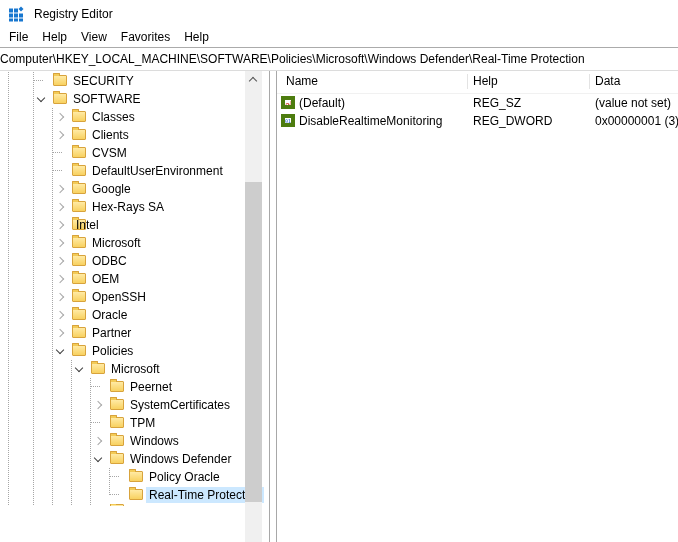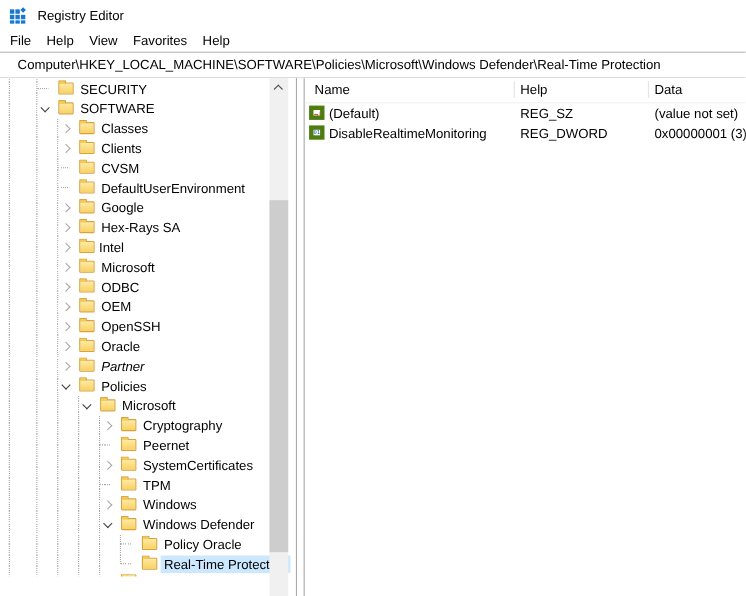--- a/index.html
+++ b/index.html
@@ -5,21 +5,21 @@
   html,body{margin:0;padding:0}
   body{width:678px;height:542px;font-family:"Liberation Sans",sans-serif;font-size:12px;color:#000;background:#fff;overflow:hidden;position:relative}
   
   .titlebar{height:28px;position:relative;background:#fff}
   .app-icon{position:absolute;left:8px;top:6px;width:16px;height:16px}
   .wtitle{position:absolute;left:34px;top:7px;white-space:nowrap}
   
   .menubar{height:19px;border-bottom:1px solid #ababab;padding-left:2px;background:#fff}
   .menu-item{display:inline-block;padding:2px 7px;cursor:default}
   
-  .addressbar{height:22px;border-bottom:1px solid #dcdcdc;line-height:22px;padding-left:16px;white-space:nowrap;background:#fff}
+  .addressbar{height:22px;border-bottom:1px solid #dcdcdc;line-height:22px;padding-left:0;white-space:nowrap;background:#fff}
   
   .main{position:absolute;top:71px;left:0;right:0;bottom:0}
   .tree-pane{position:absolute;left:0;top:0;bottom:0;width:269px;border-right:1px solid #a8a8a8;overflow:hidden;background:#fff}
   .treerows{position:absolute;left:0;top:1px;right:25px}
   .trow{position:relative;height:18px}
   .trow.partial{height:2px;overflow:hidden}
   .vline{position:absolute;top:0;bottom:0;width:1px;background:repeating-linear-gradient(180deg,#a6a6a6 0 1px,transparent 1px 2px)}
   .vline.half{bottom:auto;height:9px}
   .hline{position:absolute;top:8px;height:1px;width:10px;background:repeating-linear-gradient(90deg,#a6a6a6 0 1px,transparent 1px 2px)}
   .chev{position:absolute;top:3px;width:15px;height:12px;background:#fff}
@@ -139,21 +139,21 @@
             <span class="chev collapsed" style="left: 53px;"></span>
             <span class="folder" style="left: 72px;"></span>
             <span class="tlabel" style="left: 89px;">Hex-Rays SA</span>
           </div>
           <div class="trow">
             <i class="vline" style="left: 8px;"></i>
             <i class="vline" style="left: 33px;"></i>
             <i class="vline" style="left: 52px;"></i>
             <span class="chev collapsed" style="left: 53px;"></span>
             <span class="folder" style="left: 72px;"></span>
-            <span class="tlabel" style="left: 87px;">Intel</span>
+            <span class="tlabel" style="left: 73px;">Intel</span>
           </div>
           <div class="trow">
             <i class="vline" style="left: 8px;"></i>
             <i class="vline" style="left: 33px;"></i>
             <i class="vline" style="left: 52px;"></i>
             <span class="chev collapsed" style="left: 53px;"></span>
             <span class="folder" style="left: 72px;"></span>
             <span class="tlabel" style="left: 89px;">Microsoft</span>
           </div>
           <div class="trow">
@@ -187,48 +187,38 @@
             <span class="chev collapsed" style="left: 53px;"></span>
             <span class="folder" style="left: 72px;"></span>
             <span class="tlabel" style="left: 89px;">Oracle</span>
           </div>
           <div class="trow">
             <i class="vline" style="left: 8px;"></i>
             <i class="vline" style="left: 33px;"></i>
             <i class="vline" style="left: 52px;"></i>
             <span class="chev collapsed" style="left: 53px;"></span>
             <span class="folder" style="left: 72px;"></span>
-            <span class="tlabel" style="left: 89px; font-style: italic;">Partner</span>
+            <span class="tlabel" style="left: 89px;">Partner</span>
           </div>
           <div class="trow">
             <i class="vline" style="left: 8px;"></i>
             <i class="vline" style="left: 33px;"></i>
             <i class="vline" style="left: 52px;"></i>
             <span class="chev expanded" style="left: 53px;"></span>
             <span class="folder" style="left: 72px;"></span>
             <span class="tlabel" style="left: 89px;">Policies</span>
           </div>
           <div class="trow">
             <i class="vline" style="left: 8px;"></i>
             <i class="vline" style="left: 33px;"></i>
             <i class="vline" style="left: 52px;"></i>
             <i class="vline" style="left: 71px;"></i>
             <span class="chev expanded" style="left: 72px;"></span>
             <span class="folder" style="left: 91px;"></span>
             <span class="tlabel" style="left: 108px;">Microsoft</span>
-          </div>
-          <div class="trow">
-            <i class="vline" style="left: 8px;"></i>
-            <i class="vline" style="left: 33px;"></i>
-            <i class="vline" style="left: 52px;"></i>
-            <i class="vline" style="left: 71px;"></i>
-            <i class="vline" style="left: 90px;"></i>
-            <span class="chev collapsed" style="left: 91px;"></span>
-            <span class="folder" style="left: 110px;"></span>
-            <span class="tlabel" style="left: 127px;">Cryptography</span>
           </div>
           <div class="trow">
             <i class="vline" style="left: 8px;"></i>
             <i class="vline" style="left: 33px;"></i>
             <i class="vline" style="left: 52px;"></i>
             <i class="vline" style="left: 71px;"></i>
             <i class="vline" style="left: 90px;"></i>
             <i class="hline" style="left: 91px;"></i>
             <span class="folder" style="left: 110px;"></span>
             <span class="tlabel" style="left: 127px;">Peernet</span>

